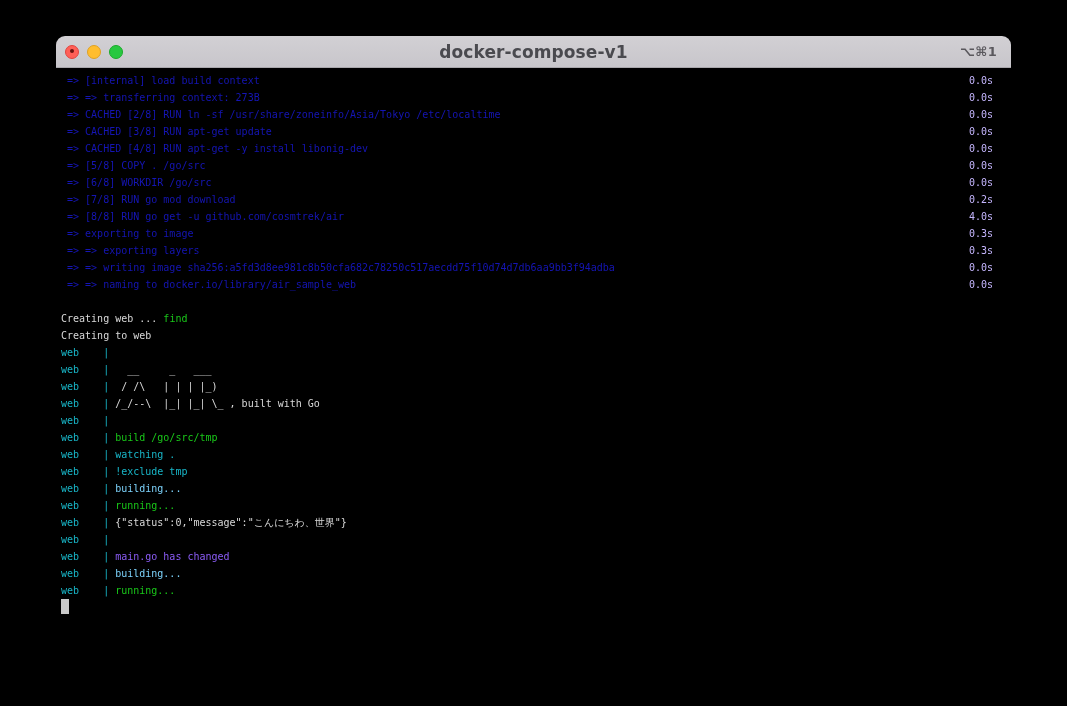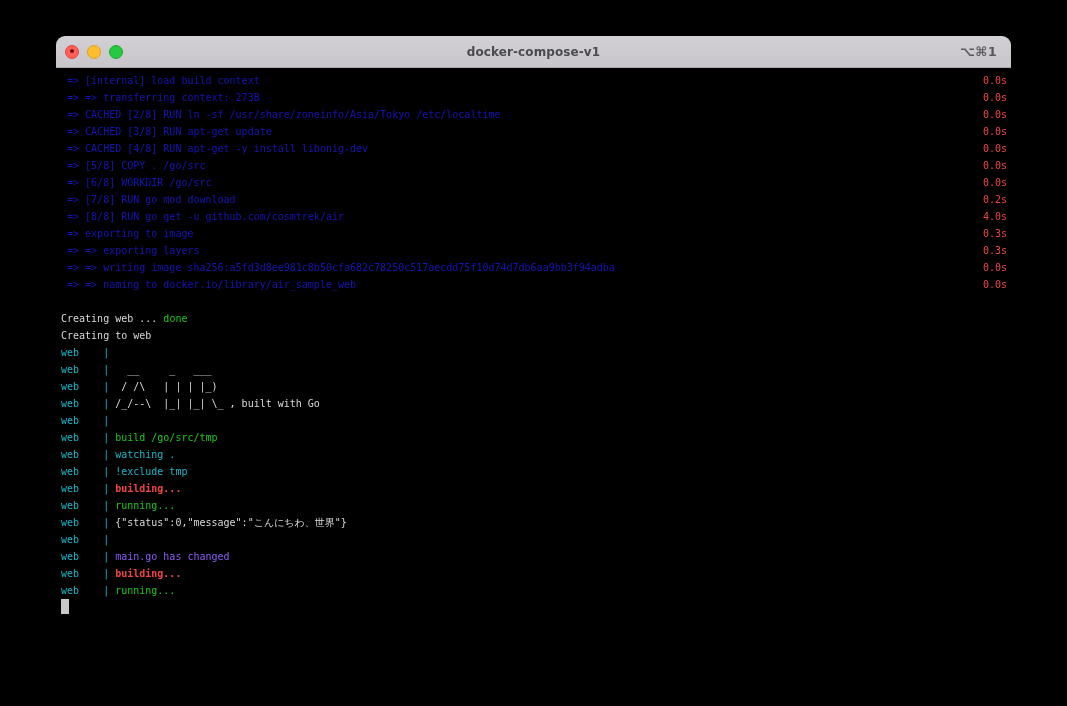--- a/index.html
+++ b/index.html
@@ -65,21 +65,21 @@
     left: 3.5px; top: 3.5px;
     width: 4px; height: 4px;
     border-radius: 50%;
     background: #6b1410;
   }
   .title-text {
     position: absolute;
     left: 0; right: 0;
     text-align: center;
     font-family: "DejaVu Sans", "Liberation Sans", sans-serif;
-    font-size: 12px;
+    font-size: 17px;
     font-weight: bold;
     color: #4a4a4f;
     letter-spacing: 0.1px;
     pointer-events: none;
   }
   .title-shortcut {
     position: absolute;
     right: 14px;
     font-family: "DejaVu Sans", "Liberation Sans", sans-serif;
     font-size: 13px;
@@ -108,27 +108,27 @@
     font-size: 10px;
     white-space: pre;
     position: relative;
     letter-spacing: 0px;
   }
 
   .blue   { color: #1515b5; }
   .white  { color: #d9d9d9; }
   .green  { color: #19c819; }
   .cyan   { color: #18b6c8; }
-  .yellow { color: #ef4444; font-weight: bold; }
+  .yellow { color: #7dd3fc; }
   .magenta{ color: #8b5cf6; }
 
   .time {
     position: absolute;
-    right: 4px;
-    color: #ef4444;
+    right: 18px;
+    color: #c4b5fd;
   }
 
   .gap { height: 17px; }
 
   .cursor {
     display: inline-block;
     width: 8px;
     height: 15px;
     background: #c9c9c9;
     vertical-align: -3px;
@@ -160,21 +160,21 @@
           <div class="line blue"><span> =&gt; CACHED [4/8] RUN apt-get -y install libonig-dev</span><span class="time">0.0s</span></div>
           <div class="line blue"><span> =&gt; [5/8] COPY . /go/src</span><span class="time">0.0s</span></div>
           <div class="line blue"><span> =&gt; [6/8] WORKDIR /go/src</span><span class="time">0.0s</span></div>
           <div class="line blue"><span> =&gt; [7/8] RUN go mod download</span><span class="time">0.2s</span></div>
           <div class="line blue"><span> =&gt; [8/8] RUN go get -u github.com/cosmtrek/air</span><span class="time">4.0s</span></div>
           <div class="line blue"><span> =&gt; exporting to image</span><span class="time">0.3s</span></div>
           <div class="line blue"><span> =&gt; =&gt; exporting layers</span><span class="time">0.3s</span></div>
           <div class="line blue"><span> =&gt; =&gt; writing image sha256:a5fd3d8ee981c8b50cfa682c78250c517aecdd75f10d74d7db6aa9bb3f94adba</span><span class="time">0.0s</span></div>
           <div class="line blue"><span> =&gt; =&gt; naming to docker.io/library/air_sample_web</span><span class="time">0.0s</span></div>
           <div class="gap"></div>
-          <div class="line white"><span>Creating web ... </span><span class="green">done</span></div>
+          <div class="line white"><span>Creating web ... </span><span class="green">find</span></div>
           <div class="line white">Creating to web</div>
           <div class="line"><span class="cyan">web    | </span><span class="cyan"></span></div>
           <div class="line"><span class="cyan">web    | </span><span class="white">  __     _   ___</span></div>
           <div class="line"><span class="cyan">web    | </span><span class="white"> / /\   | | | |_)</span></div>
           <div class="line"><span class="cyan">web    | </span><span class="white">/_/--\  |_| |_| \_ , built with Go</span></div>
           <div class="line"><span class="cyan">web    | </span><span class="cyan"></span></div>
           <div class="line"><span class="cyan">web    | </span><span class="green">build /go/src/tmp</span></div>
           <div class="line"><span class="cyan">web    | </span><span class="cyan">watching .</span></div>
           <div class="line"><span class="cyan">web    | </span><span class="cyan">!exclude tmp</span></div>
           <div class="line"><span class="cyan">web    | </span><span class="yellow">building...</span></div>

